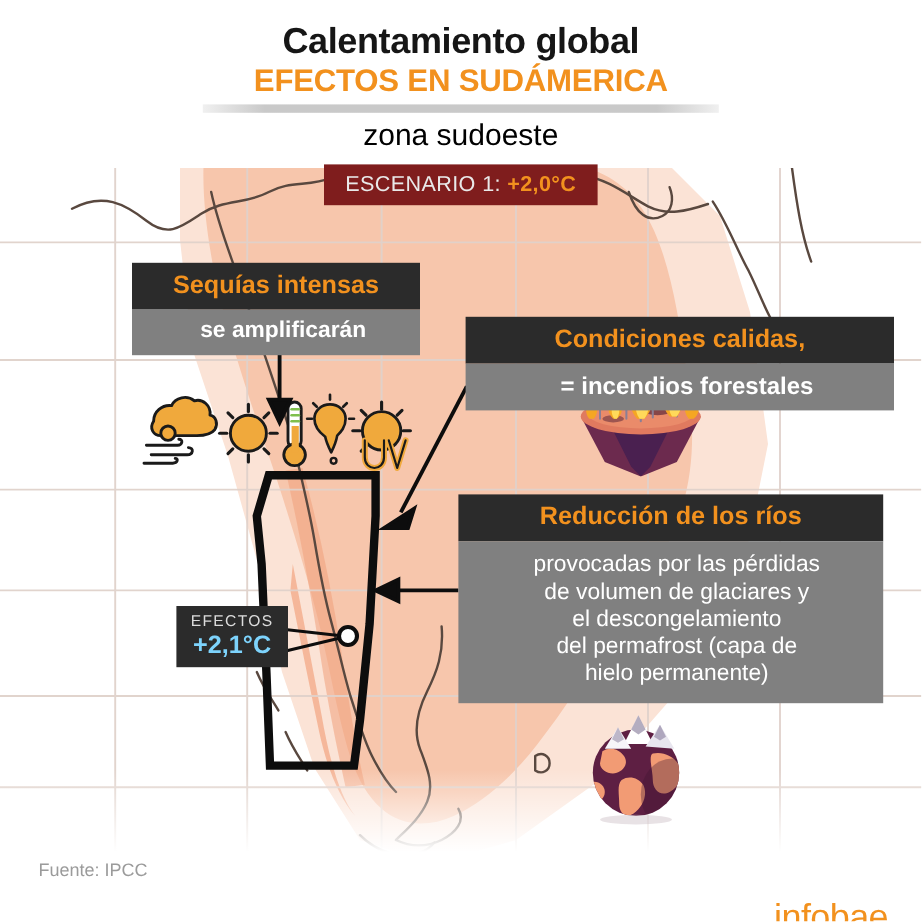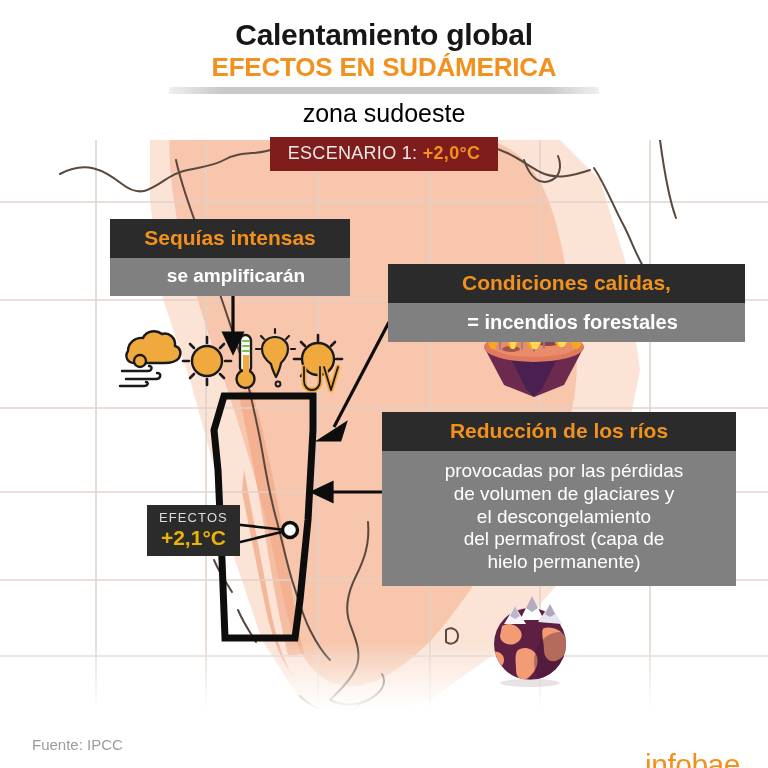--- a/index.html
+++ b/index.html
@@ -127,40 +127,40 @@
     z-index: 30;
   }
   #santiago-label .city {
     color: #dcdcdc;
     font-size: 13px;
     letter-spacing: 1.1px;
     display: block;
     line-height: 1.2;
   }
   #santiago-label .temp {
-    color: #eab308;
+    color: #7dd3fc;
     font-size: 21px;
     font-weight: bold;
     display: block;
     line-height: 1.15;
   }
 
   
   .icon-layer {
     position: absolute;
     z-index: 25;
   }
   #weather-icons { left: 118px; top: 325px; }
   #fire-illustration { left: 478px; top: 305px; }
   #globe-illustration { left: 482px; top: 592px; }
 
   
   .footer-source {
     position: absolute;
-    left: 32px; top: 736px;
+    left: 32px; top: 717px;
     font-size: 15px;
     color: #9b9b9b;
     z-index: 40;
   }
   .footer-logo {
     position: absolute;
     right: 28px; top: 748px;
     font-size: 30px;
     color: #F2911E;
     font-weight: normal;

